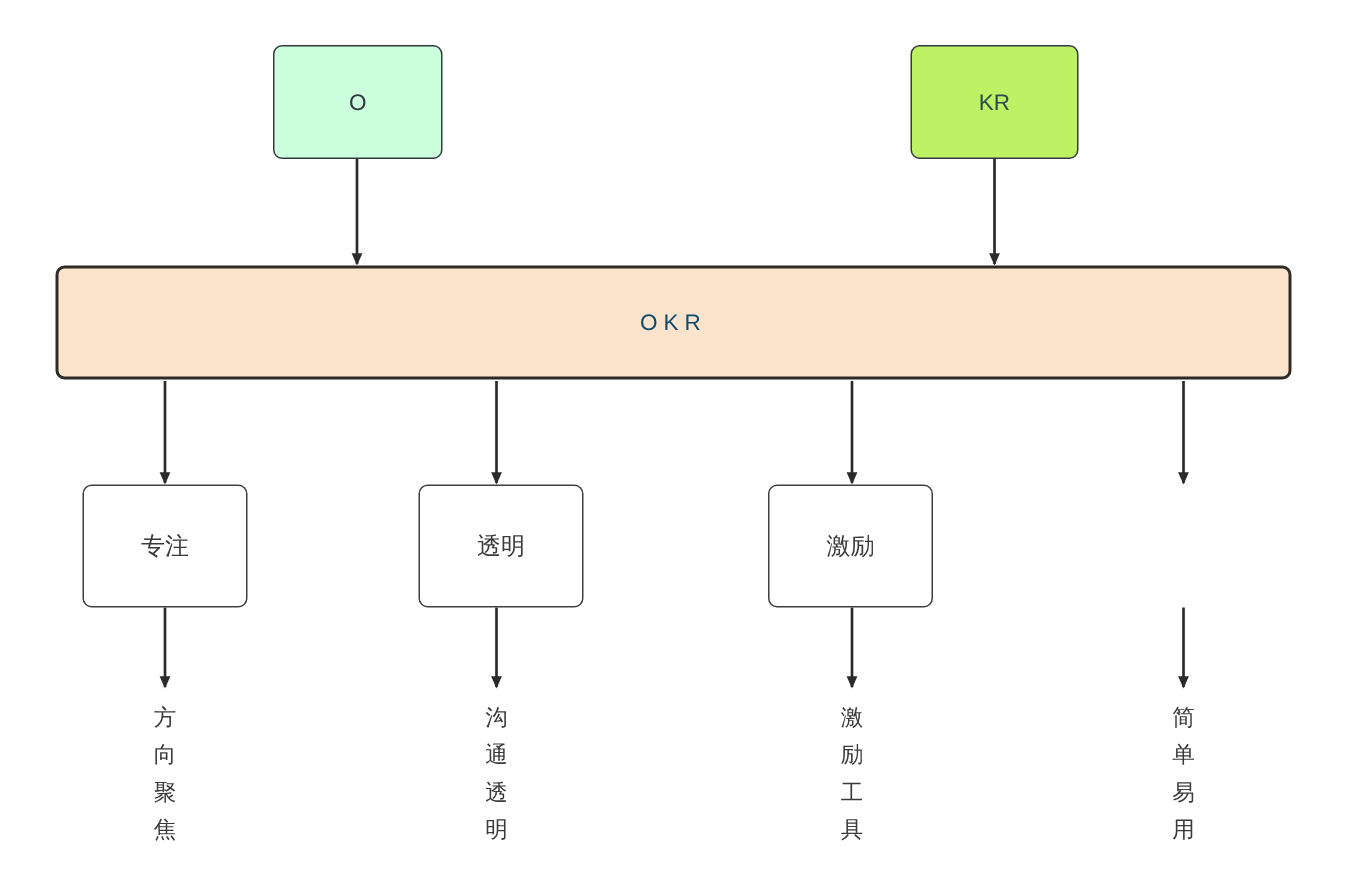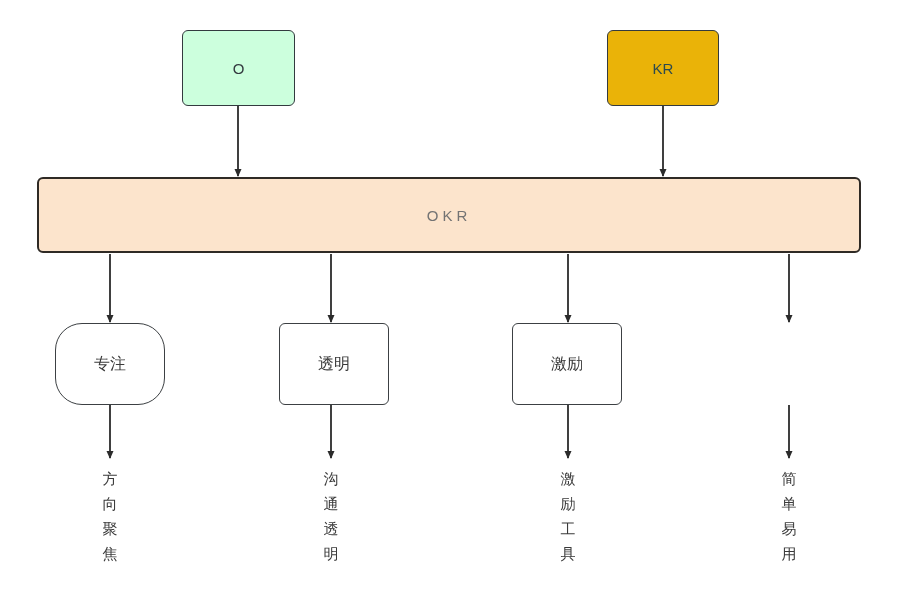--- a/index.html
+++ b/index.html
@@ -45,50 +45,50 @@
     height: 76px;
     background: #ccffdd;
     color: #333A3F;
     font-size: 15px;
   }
   .node-kr {
     left: 607px;
     top: 30px;
     width: 112px;
     height: 76px;
-    background: #eab308;
+    background: #bef264;
     color: #2c4a4f;
     font-size: 15px;
   }
 
   
   .node-okr {
     left: 37px;
     top: 177px;
     width: 824px;
     height: 76px;
     background: #fce4cc;
-    color: #737373;
+    color: #0c4a6e;
     font-size: 15px;
     letter-spacing: 4px;
     border-color: #2f2a25;
     border-width: 2px;
   }
 
   
   .node-principle {
     top: 323px;
     width: 110px;
     height: 82px;
     background: #ffffff;
     color: #3a3a3a;
     font-size: 16px;
     border-color: #3c4043;
   }
-  .p1 { left: 55px; border-radius: 27px; }
+  .p1 { left: 55px; }
   .p2 { left: 279px; }
   .p3 { left: 512px; }
   .p4 { left: 734px; }
 
   
   .outcome {
     position: absolute;
     top: 466px;
     width: 40px;
     font-size: 15px;

